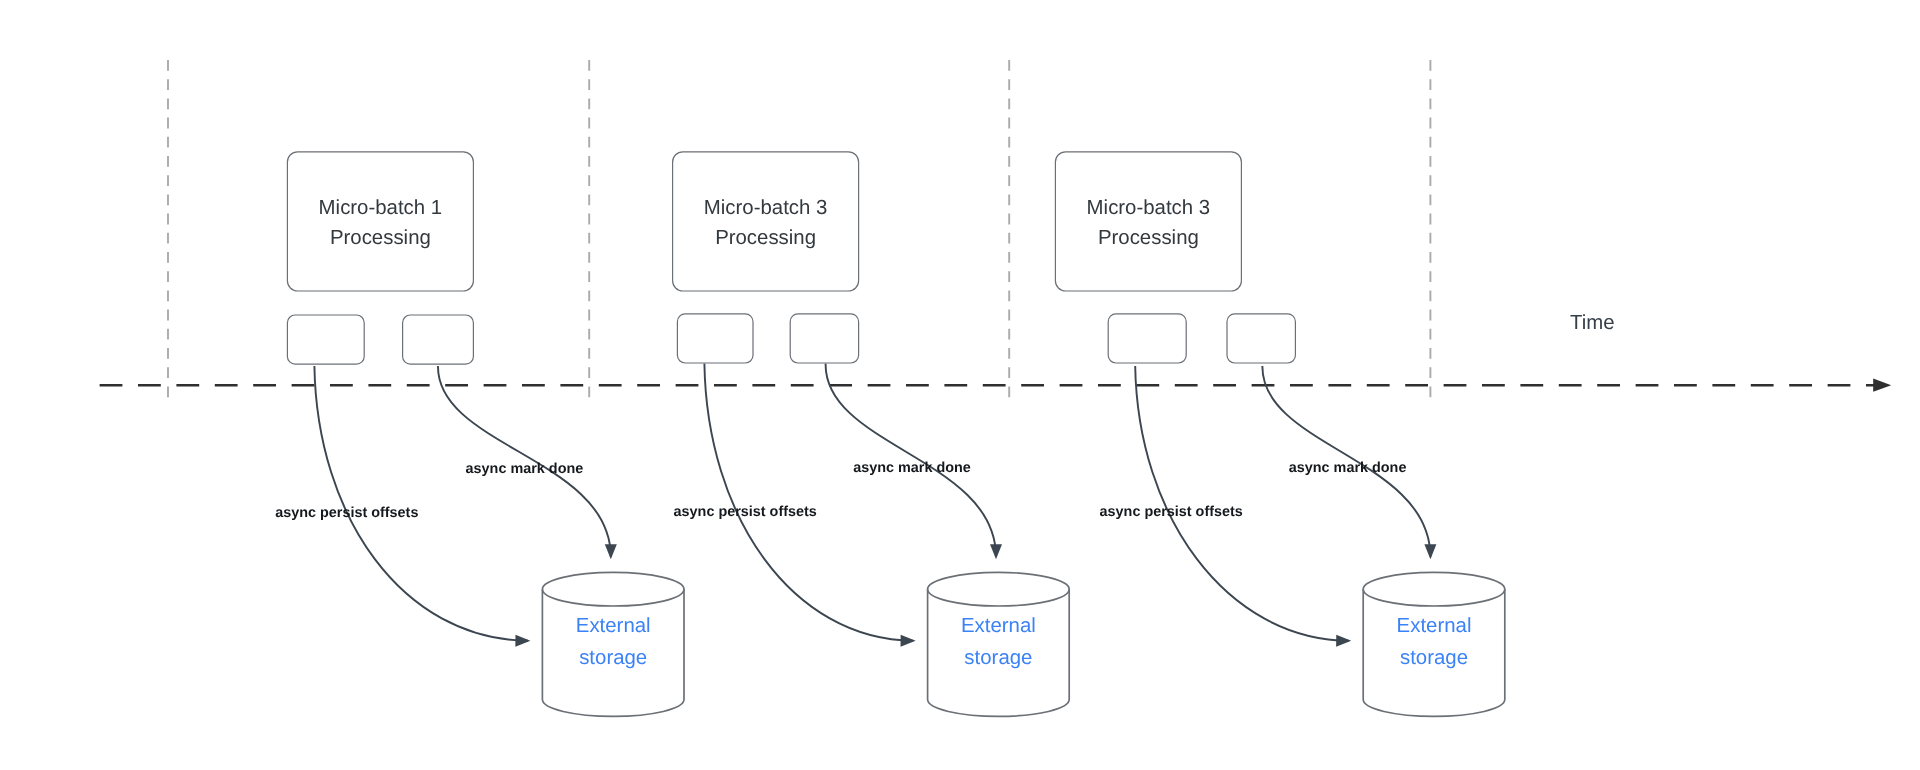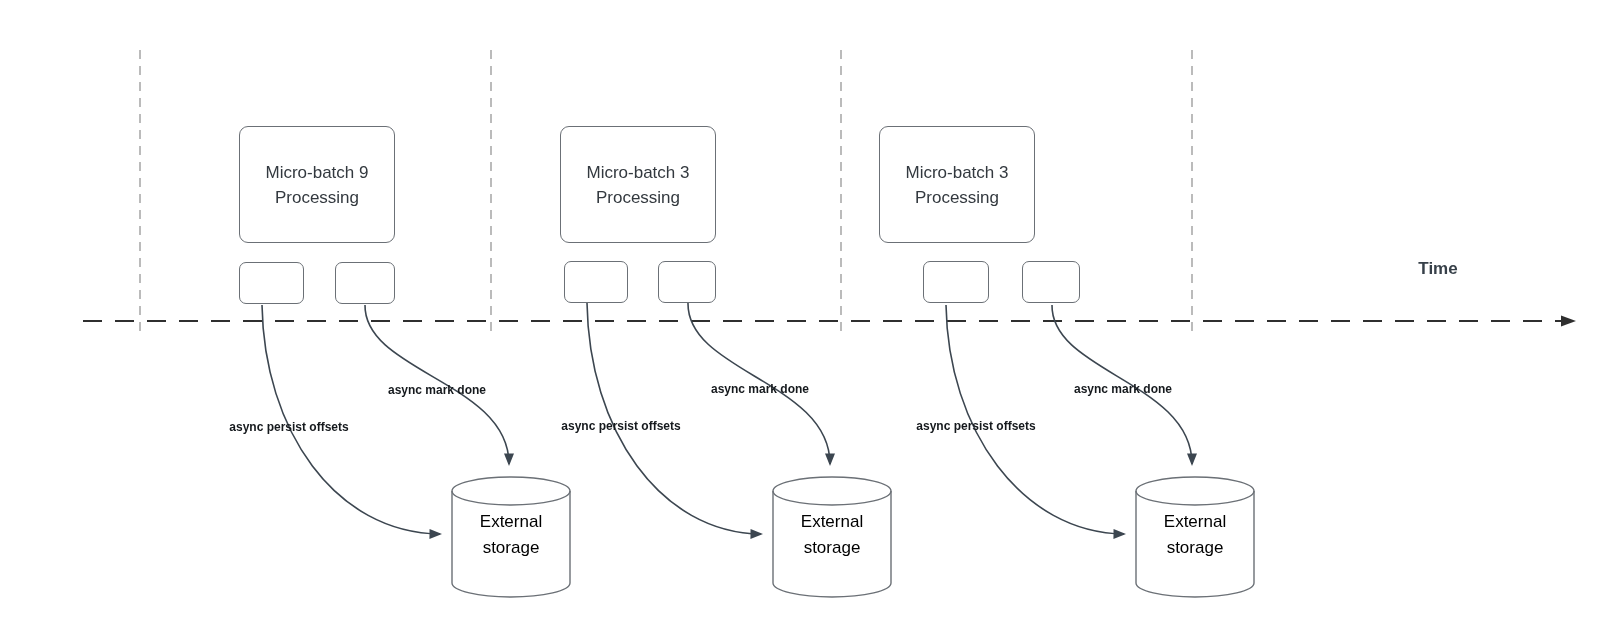--- a/index.html
+++ b/index.html
@@ -36,21 +36,21 @@
     position:absolute;
     transform:translate(-50%,-50%);
     font-size:12px;font-weight:bold;color:#15191d;
     white-space:nowrap;
   }
   .storage-label{
     position:absolute;
     width:118px;
     transform:translate(0,-50%);
     text-align:center;
-    font-size:17px;line-height:26px;color:#000000;
+    font-size:17px;line-height:26px;color:#3b82f6;
     white-space:pre-line;
   }
   .time-label{
     position:absolute;
     transform:translate(-50%,-50%);
     font-size:17px;color:#374049;
     white-space:nowrap;
   }
 </style>
 </head>
@@ -91,21 +91,21 @@
     <path d="M262,305 C264,430 335,533 440,534" fill="none" stroke="#3c4650" stroke-width="1.6" marker-end="url(#arrowHead)"></path>
     <path d="M587,303 C589,430 660,533 761,534" fill="none" stroke="#3c4650" stroke-width="1.6" marker-end="url(#arrowHead)"></path>
     <path d="M946,305 C948,430 1022,533 1124,534" fill="none" stroke="#3c4650" stroke-width="1.6" marker-end="url(#arrowHead)"></path>
 
     <path d="M365,305 C364,372 509,382 509,464" fill="none" stroke="#3c4650" stroke-width="1.6" marker-end="url(#arrowHead)"></path>
     <path d="M688,303 C687,372 830,382 830,464" fill="none" stroke="#3c4650" stroke-width="1.6" marker-end="url(#arrowHead)"></path>
     <path d="M1052,305 C1051,372 1192,382 1192,464" fill="none" stroke="#3c4650" stroke-width="1.6" marker-end="url(#arrowHead)"></path>
   </svg>
 
   <div class="main-box" style="left:239px;top:126px;">
-    <span class="box-title">Micro-batch 9
+    <span class="box-title">Micro-batch 1
 Processing</span>
   </div>
   <div class="task-box" style="left:239px;top:262px;width:65px;"></div>
   <div class="task-box" style="left:335px;top:262px;width:60px;"></div>
   <div class="arrow-label" style="left:289px;top:427px;">async persist offsets</div>
   <div class="arrow-label" style="left:437px;top:390px;">async mark done</div>
   <div class="storage-label" style="left:452px;top:535px;">External
 storage</div>
 
   <div class="main-box" style="left:560px;top:126px;">
@@ -123,15 +123,15 @@
     <span class="box-title">Micro-batch 3
 Processing</span>
   </div>
   <div class="task-box" style="left:923px;top:261px;width:66px;"></div>
   <div class="task-box" style="left:1022px;top:261px;width:58px;"></div>
   <div class="arrow-label" style="left:976px;top:426px;">async persist offsets</div>
   <div class="arrow-label" style="left:1123px;top:389px;">async mark done</div>
   <div class="storage-label" style="left:1136px;top:535px;">External
 storage</div>
 
-  <div class="time-label" style="left:1438px;top:269px;font-weight:bold;">Time</div>
+  <div class="time-label" style="left:1327px;top:269px;">Time</div>
 
 </div>
 
 </body></html>

